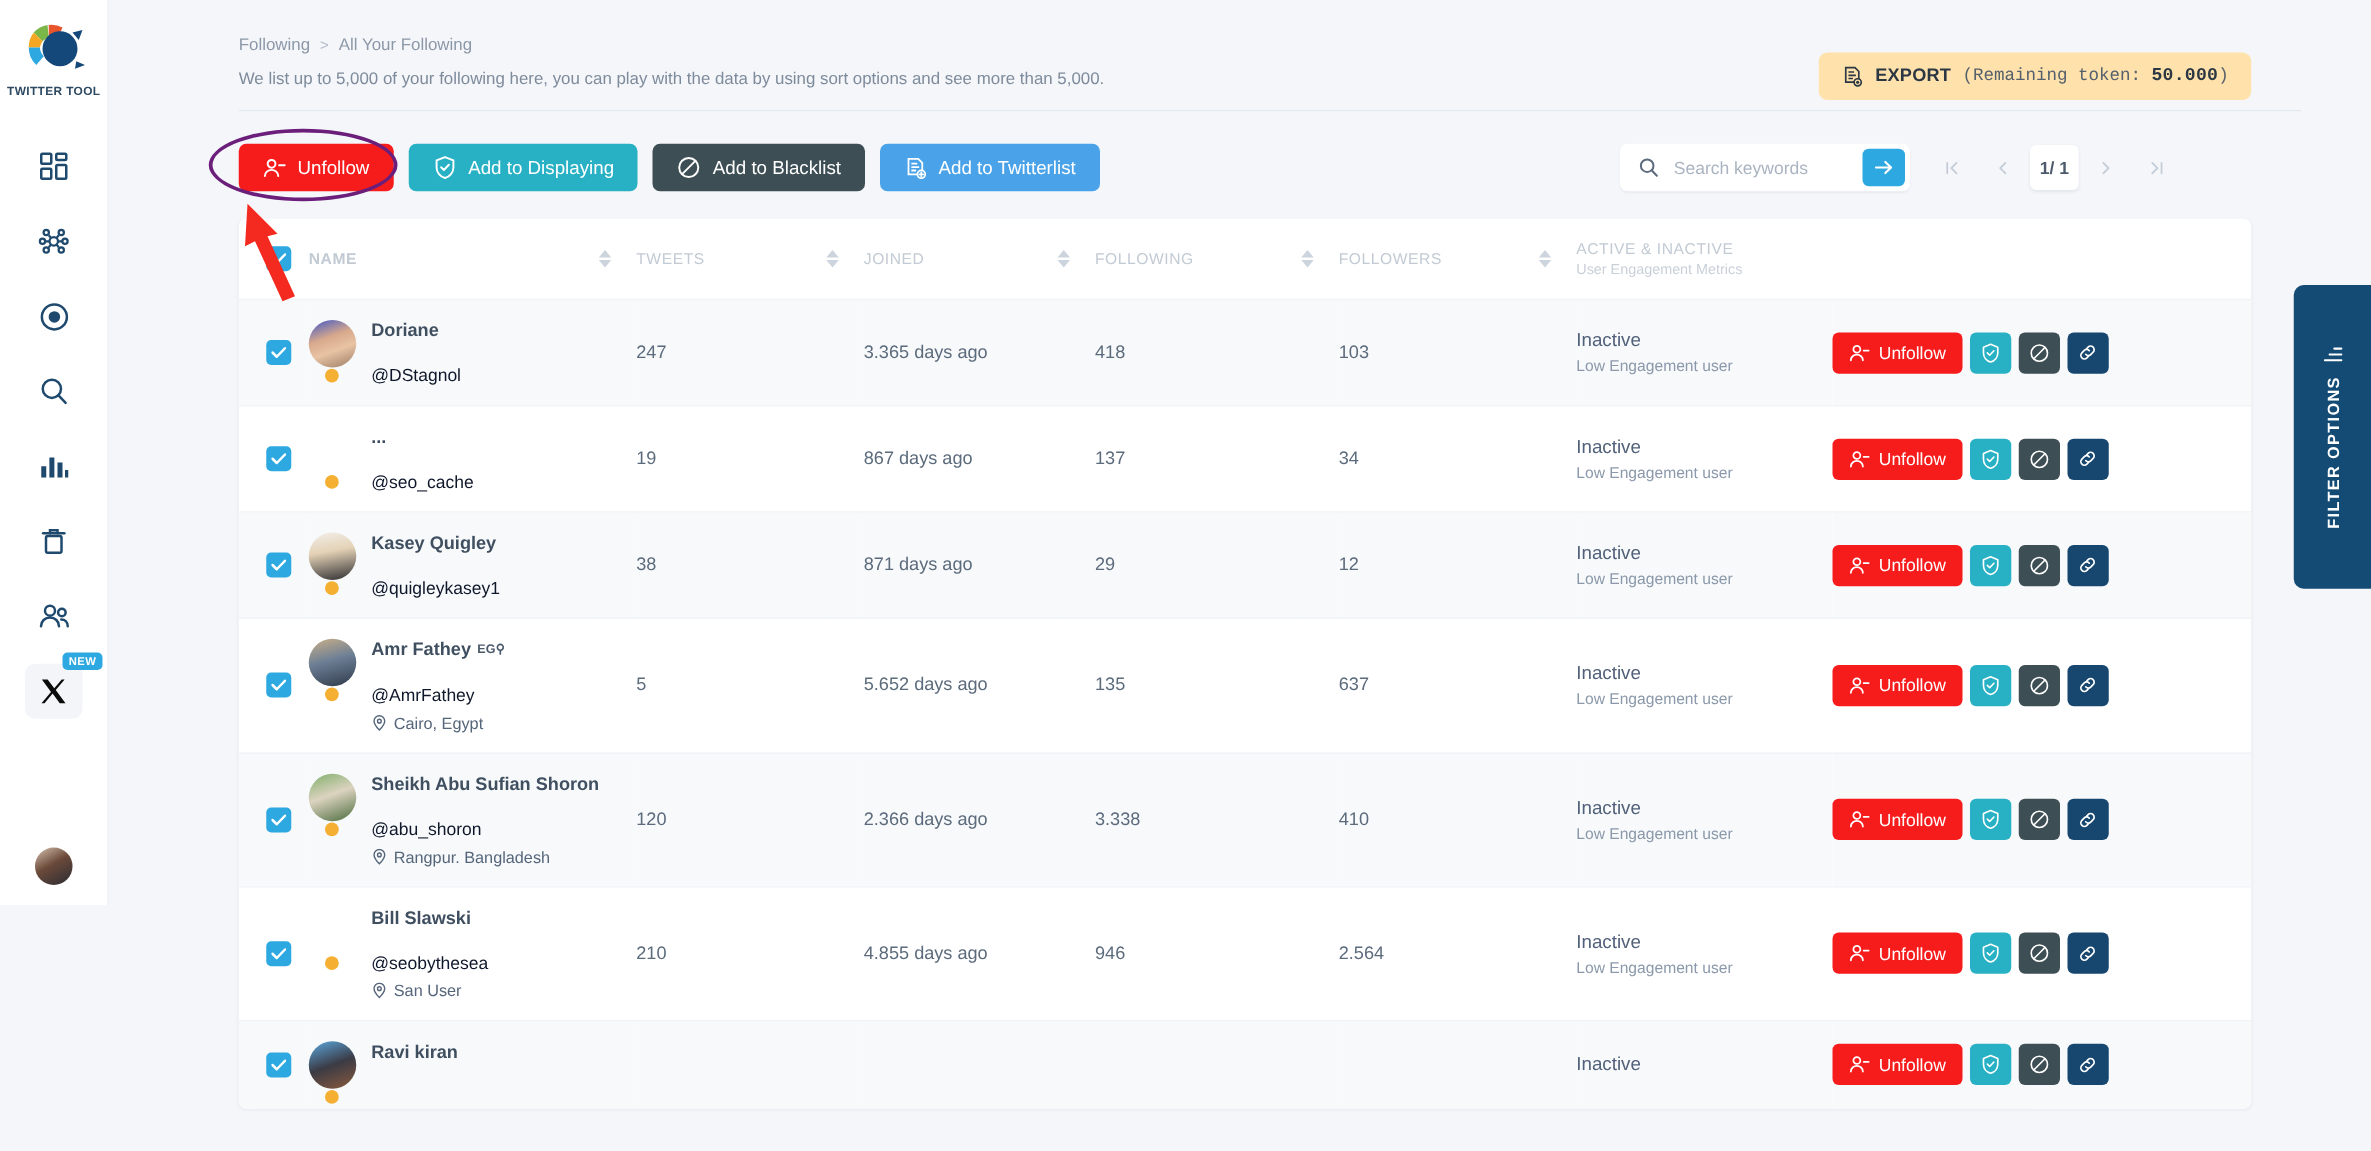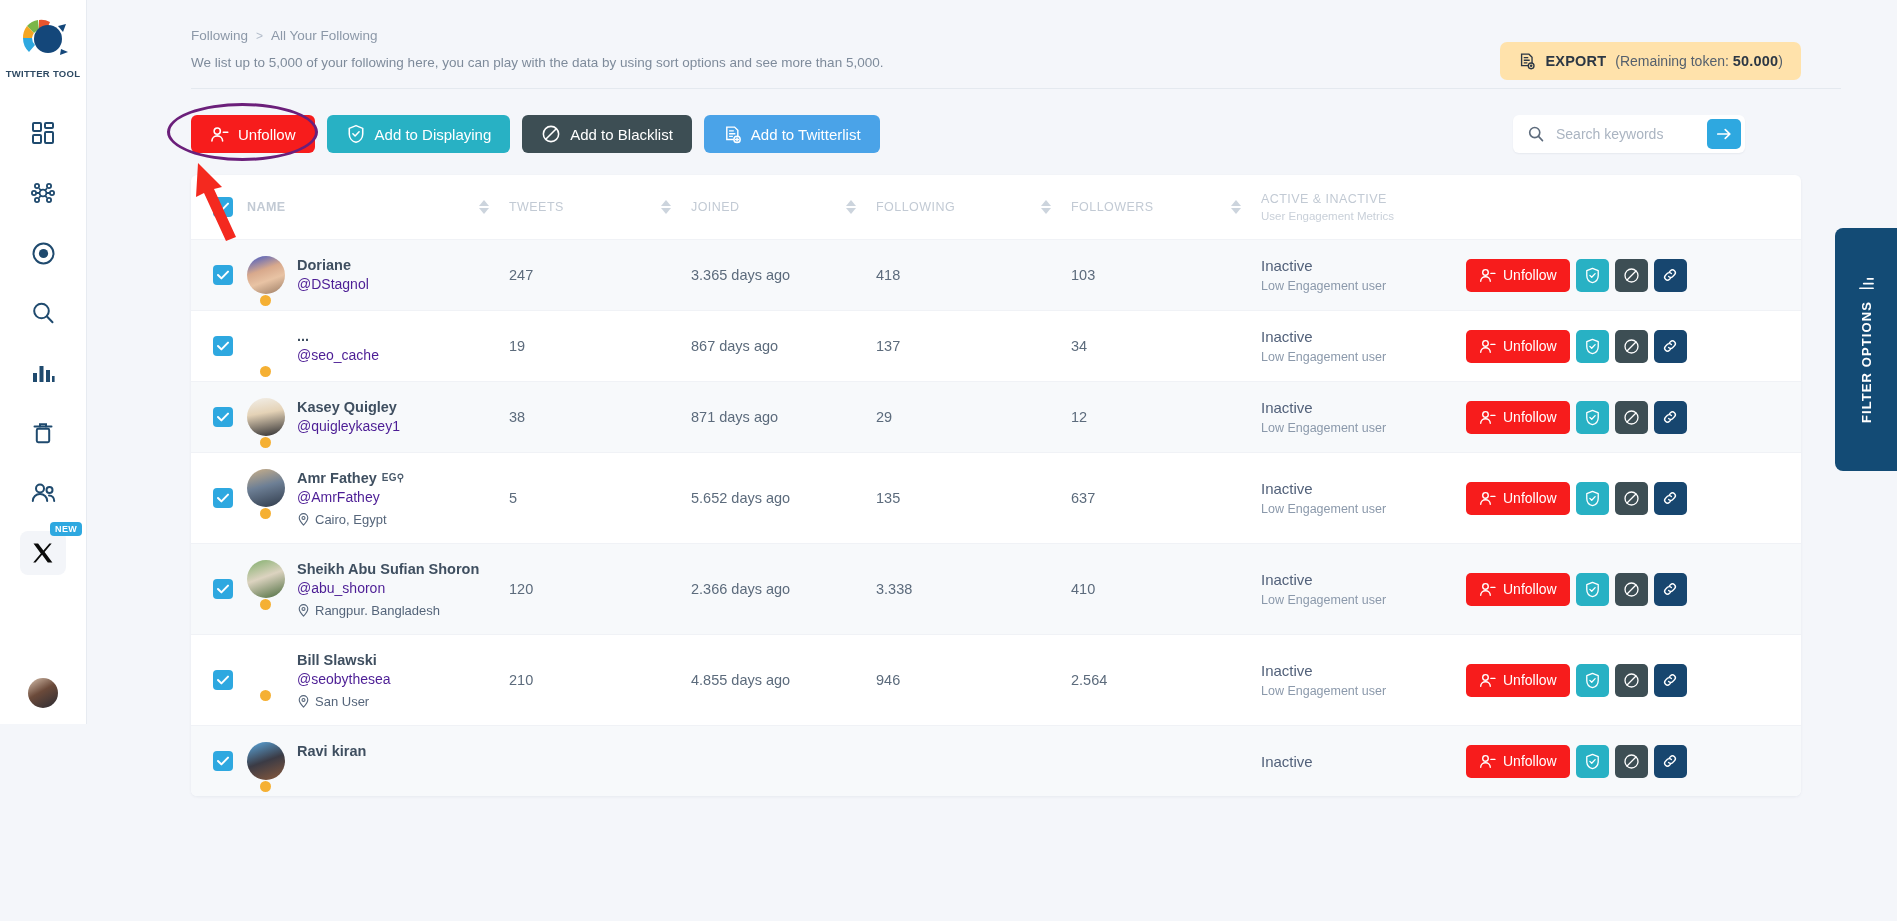--- a/index.html
+++ b/index.html
@@ -83,21 +83,21 @@
 
   
   .export-btn {
     position: absolute; top: 42px; right: 96px;
     background: #ffe2ab; color: #2c3744;
     border-radius: 7px; padding: 10px 18px;
     font-size: 14px; display: flex; align-items: center; gap: 9px;
     cursor: pointer; white-space: nowrap;
   }
   .export-btn b { font-weight: 700; font-size: 14.5px; letter-spacing: .2px; }
-  .export-btn .muted { color: #55606d; }
+  .export-btn .muted { color: #55606d; font-family: Liberation Mono, monospace; }
   .export-btn .muted b { font-weight: 700; color:#2c3744; }
 
   
   .actionbar {
     display: flex; align-items: center; gap: 12px;
     padding: 26px 0 0 0; position: relative;
   }
   .abtn {
     border: none; border-radius: 6px; color: #fff;
     font-size: 15px; font-family: inherit; font-weight: 400;
@@ -197,21 +197,21 @@
   .avatar {
     width: 38px; height: 38px; border-radius: 50%; overflow: hidden;
     background: #dfe5ec; display:block;
   }
   .dot {
     position: absolute; left: 13px; bottom: -12px;
     width: 11px; height: 11px; border-radius: 50%; background: #f5b033;
   }
   .uname { font-size: 14.5px; font-weight: 700; color: #3f4f60; line-height: 1.25; display:flex; align-items:center; gap:5px; }
   .uname .flag { font-size: 10px; font-weight: 700; color:#4a5a6b; letter-spacing:.2px; }
-  .uhandle { font-size: 14px; color: #4c1d95; margin-top: 2px; }
+  .uhandle { font-size: 14px; color: #0f172a; margin-top: 18px; }
   .uloc { font-size: 13px; color: #55657a; margin-top: 7px; display: flex; align-items: center; gap: 5px; }
 
   .status { font-size: 15px; color: #52617a; }
   .status-sub { font-size: 12.5px; color: #8b99ab; margin-top: 5px; }
 
   .rowactions { display: flex; align-items: center; gap: 6px; justify-content: flex-start; }
   .unf {
     background: #f71c1c; color: #fff; border: none; border-radius: 5px;
     height: 33px; padding: 0 13px; font-size: 14px; font-family: inherit;
     display: inline-flex; align-items: center; gap: 7px; cursor: pointer;
@@ -396,20 +396,43 @@
         <div class="searchbox">
           <svg width="18" height="18" viewBox="0 0 20 20" fill="none" stroke="#5d6b7c" stroke-width="1.8" stroke-linecap="round">
             <circle cx="8.6" cy="8.4" r="5.6"></circle>
               <path d="M12.8 12.7l4.4 4.6"></path>
           </svg>
           <input type="text" placeholder="Search keywords" style="">
           <button class="search-go">
             <svg width="16" height="14" viewBox="0 0 18 14" fill="none" stroke="#fff" stroke-width="1.9" stroke-linecap="round" stroke-linejoin="round">
               <path d="M2 7h13M10.4 2L15.6 7l-5.2 5"></path>
             </svg>
+          </button>
+        </div>
+        <div class="pager">
+          <button class="pbtn">
+            <svg width="13" height="13" viewBox="0 0 14 14" fill="none" stroke="#c3ccd6" stroke-width="1.5" stroke-linecap="round" stroke-linejoin="round">
+                <path d="M3 2.5v9M11 2.5L6.5 7 11 11.5"></path>
+              </svg>
+          </button>
+          <button class="pbtn">
+            <svg width="13" height="13" viewBox="0 0 14 14" fill="none" stroke="#c3ccd6" stroke-width="1.5" stroke-linecap="round" stroke-linejoin="round">
+                <path d="M9 2.5L4.5 7 9 11.5"></path>
+              </svg>
+          </button>
+          <button class="pbtn current">1/ 1</button>
+          <button class="pbtn">
+            <svg width="13" height="13" viewBox="0 0 14 14" fill="none" stroke="#c3ccd6" stroke-width="1.5" stroke-linecap="round" stroke-linejoin="round">
+                <path d="M5 2.5L9.5 7 5 11.5"></path>
+              </svg>
+          </button>
+          <button class="pbtn">
+            <svg width="13" height="13" viewBox="0 0 14 14" fill="none" stroke="#c3ccd6" stroke-width="1.5" stroke-linecap="round" stroke-linejoin="round">
+                <path d="M11 2.5v9M3 2.5L7.5 7 3 11.5"></path>
+              </svg>
           </button>
         </div>
       </div>
     </div>
   </div>
 
   <div class="tablewrap">
     <table>
       <thead>
         <tr>

